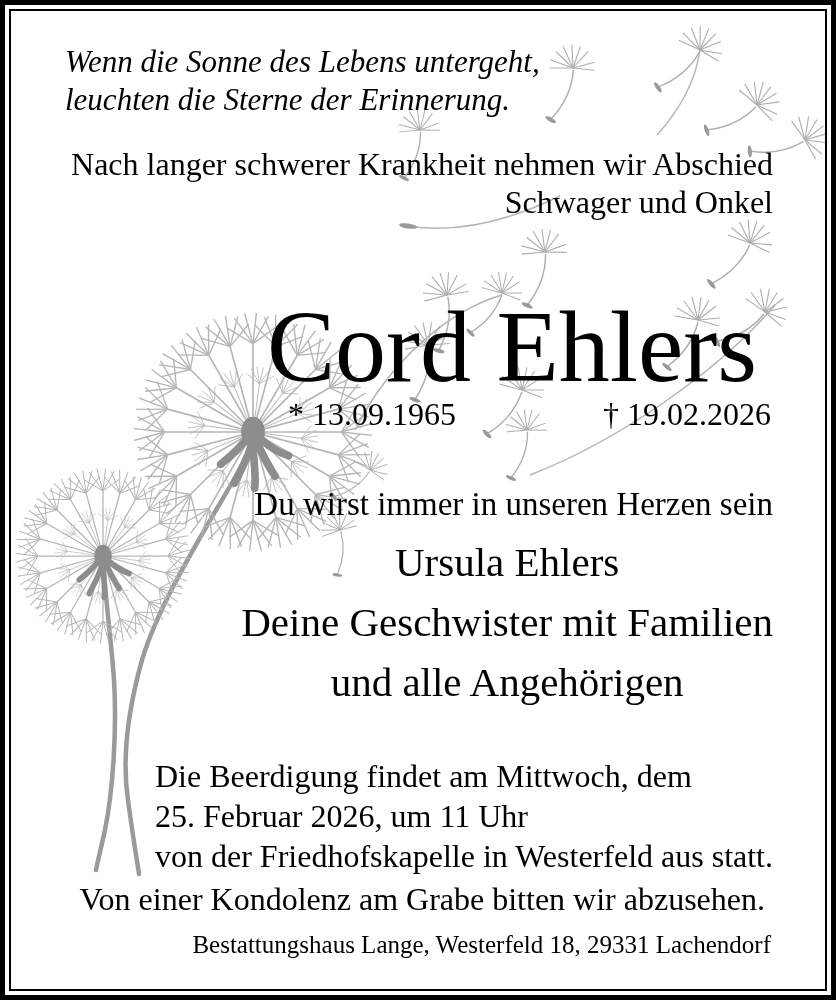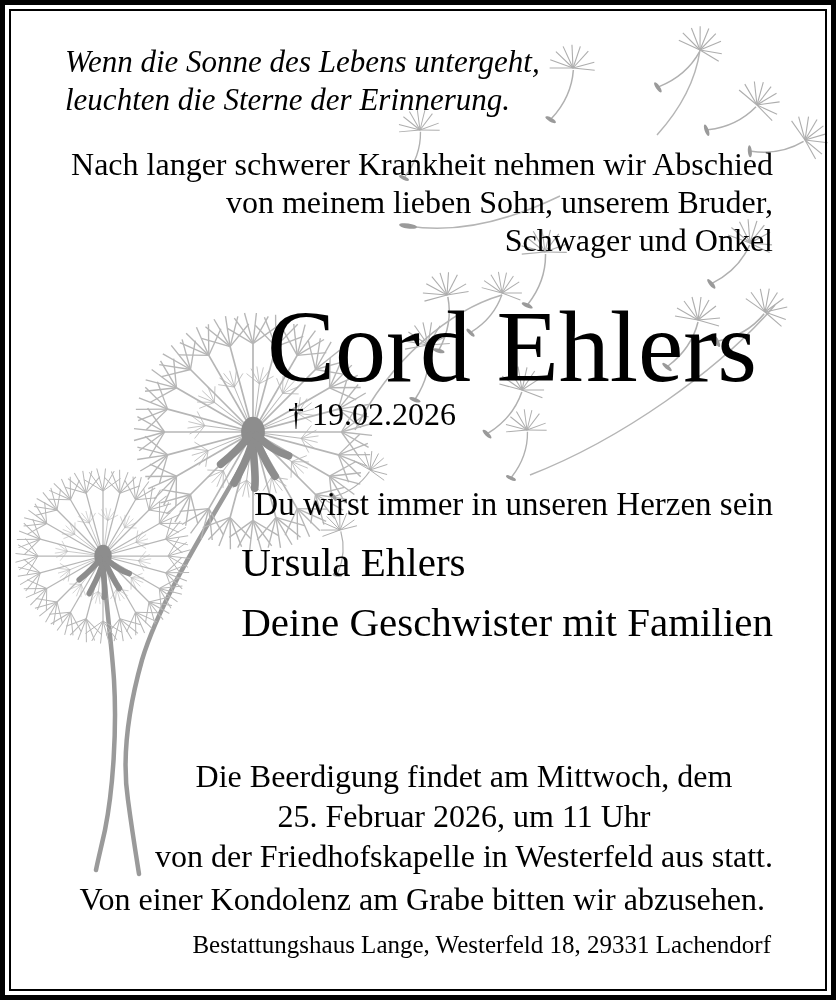--- a/index.html
+++ b/index.html
@@ -20,22 +20,22 @@
     pointer-events:none;
     z-index:3;
   }
   .art{position:absolute;left:0;top:0;z-index:1;}
   .txt{position:absolute;z-index:2;white-space:nowrap;}
   .quote{left:60px;top:38px;font-size:31px;font-style:italic;line-height:38px;text-align:left;}
   .intro{right:58px;top:140px;font-size:32px;line-height:38px;text-align:right;}
   .name{right:58px;top:276px;font-size:102px;line-height:100px;font-weight:normal;margin:16px;}
   .dates{left:283px;right:60px;top:391px;font-size:32px;display:flex;justify-content:space-between;}
   .tribute{right:58px;top:481px;font-size:33px;}
-  .mourners{right:58px;top:527px;font-size:41px;line-height:60px;text-align:left;}
-  .funeral{right:58px;top:751px;font-size:32px;line-height:40px;text-align:center;}
+  .mourners{right:58px;top:527px;font-size:41px;line-height:60px;text-align:center;}
+  .funeral{right:58px;top:751px;font-size:32px;line-height:40px;text-align:left;}
   .condolence{right:66px;top:876px;font-size:32px;}
   .home{right:60px;top:926px;font-size:25px;text-align:center;}
 </style>
 </head>
 <body>
 
 <div class="card">
 
   <svg class="art" width="826" height="990" viewBox="0 0 826 990" aria-hidden="true">
     <defs>
@@ -149,35 +149,36 @@
     </g>
   </svg>
 
   <div class="txt quote">
     <div>Wenn die Sonne des Lebens untergeht,</div>
     <div>leuchten die Sterne der Erinnerung.</div>
   </div>
 
   <div class="txt intro">
     <div>Nach langer schwerer Krankheit nehmen wir Abschied</div>
-    <div>von meinem lieben Sohn, unserem Bruder,</div>
     <div>Schwager und Onkel</div>
   </div>
 
   <h1 class="txt name">Cord Ehlers</h1>
 
   <div class="txt dates">
+    <span>* 13.09.1965</span>
     <span>† 19.02.2026</span>
   </div>
 
   <div class="txt tribute">Du wirst immer in unseren Herzen sein</div>
 
   <div class="txt mourners">
     <div>Ursula Ehlers</div>
     <div>Deine Geschwister mit Familien</div>
+    <div>und alle Angehörigen</div>
   </div>
 
   <div class="txt funeral">
     <div>Die Beerdigung findet am Mittwoch, dem</div>
     <div>25. Februar 2026, um 11 Uhr</div>
     <div>von der Friedhofskapelle in Westerfeld aus statt.</div>
   </div>
 
   <div class="txt condolence">Von einer Kondolenz am Grabe bitten wir abzusehen.</div>
 

